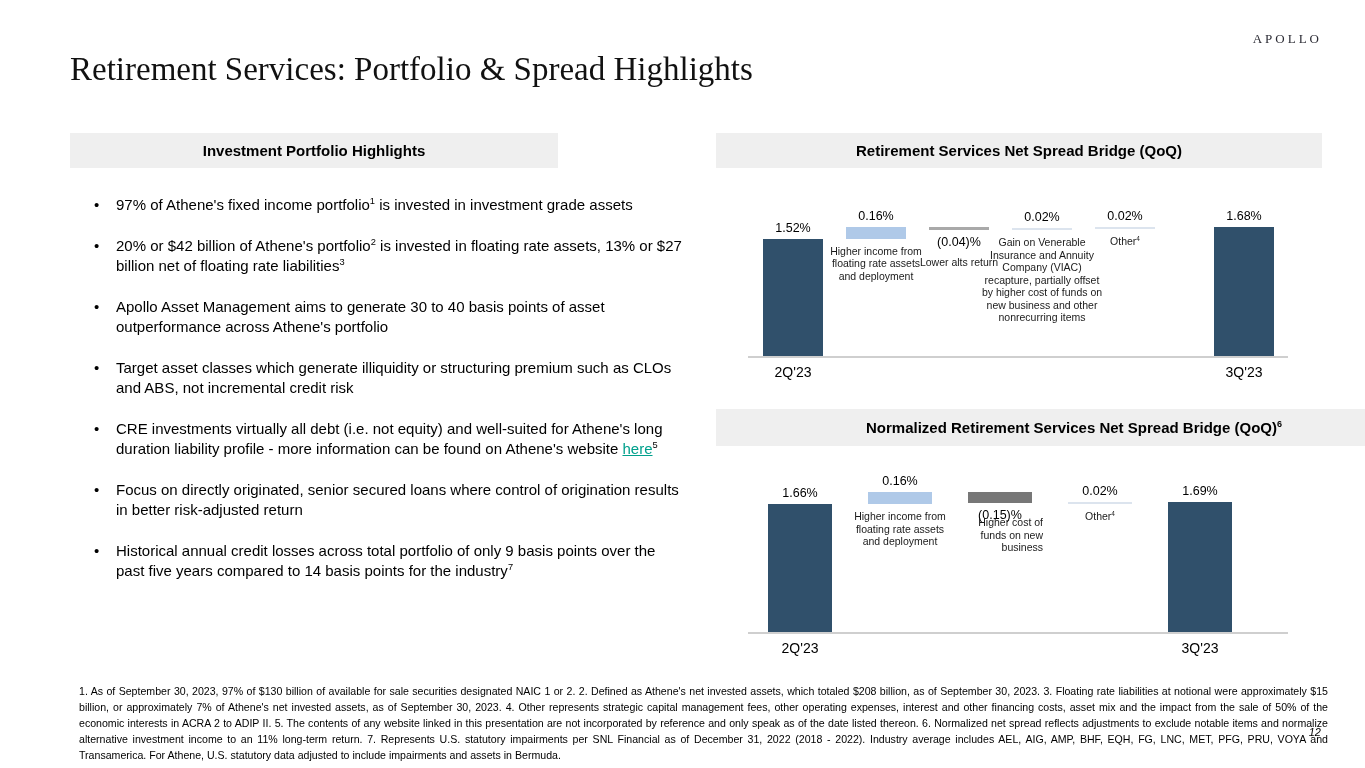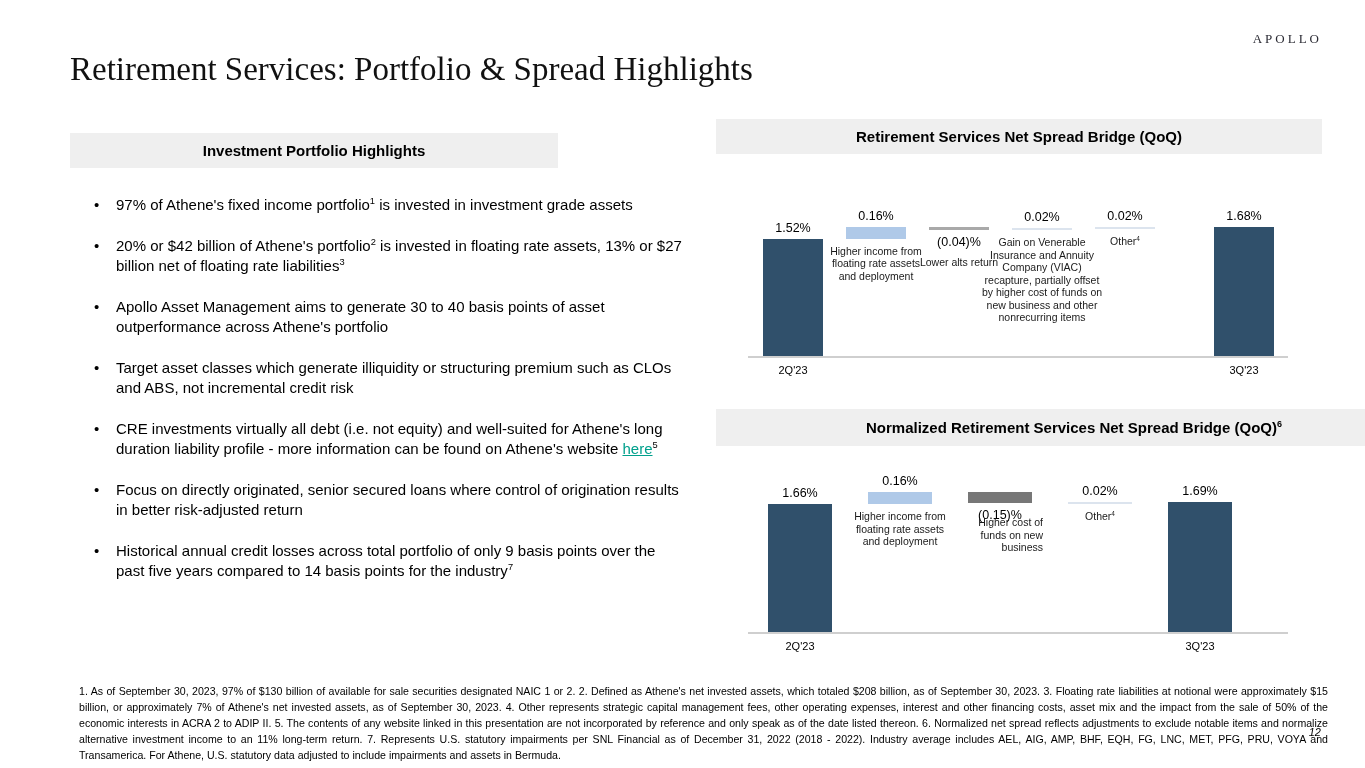--- a/index.html
+++ b/index.html
@@ -17,41 +17,41 @@
     position:absolute;top:51px;left:70px;margin:0;
     font-family:"Liberation Serif",serif;font-weight:400;font-size:33px;color:#111;
     white-space:nowrap;
   }
   .panel-header{
     position:absolute;background:#efefef;
     display:flex;align-items:center;justify-content:center;
     font-size:15px;font-weight:bold;color:#000;
   }
   #left-header{left:70px;top:133px;width:488px;height:35px;}
-  #chart1-header{left:716px;top:119px;width:606px;height:35px;}
+  #chart1-header{left:716px;top:133px;width:606px;height:35px;}
   #chart2-header{left:716px;top:409px;width:716px;height:37px;}
   .panel-header sup{font-size:9px;}
   .bullets{
     position:absolute;left:92px;top:195px;width:590px;
     margin:0;padding:0;list-style:none;
     font-size:15px;line-height:20.5px;color:#000;
   }
   .bullets li{position:relative;padding-left:24px;margin-bottom:20px;max-width:566px;}
   .bullets li::before{content:"\2022";position:absolute;left:2px;top:0;}
   sup{font-size:0.62em;line-height:0;}
   .weblink{color:#00A08C;text-decoration:underline;cursor:pointer;}
   .chart{position:absolute;}
   #chart1{left:748px;top:200px;width:540px;height:190px;}
   #chart2{left:748px;top:468px;width:540px;height:200px;}
   .axis-line{position:absolute;left:0;width:540px;height:2px;background:#cfcfcf;}
   .wf-col{position:absolute;top:0;height:100%;}
   .wf-bar{position:absolute;}
   .wf-val{position:absolute;left:0;width:100%;text-align:center;font-size:12.5px;color:#000;}
   .wf-desc{position:absolute;text-align:center;font-size:10.5px;line-height:12.5px;color:#1a1a1a;}
-  .wf-axis{position:absolute;left:0;width:100%;text-align:center;font-size:11px;color:#000;}
+  .wf-axis{position:absolute;left:0;width:100%;text-align:center;font-size:14px;color:#000;}
   .footnote{
     position:absolute;left:79px;top:683px;width:1249px;
     font-size:10.6px;line-height:16px;text-align:justify;color:#000;
   }
   .page-number{position:absolute;right:44px;top:726px;font-size:11px;color:#000;font-style:italic;}
 </style>
 </head>
 <body>
 
 <div class="slide">

